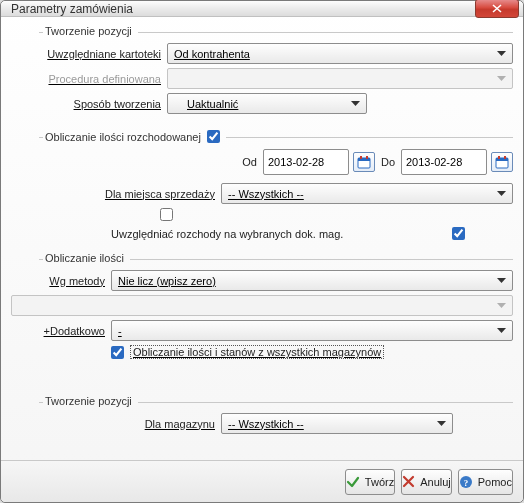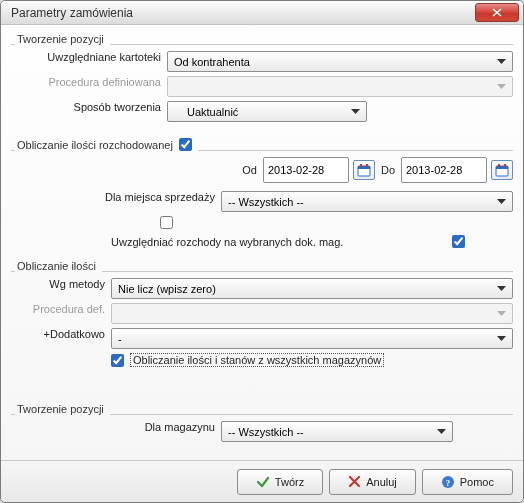--- a/index.html
+++ b/index.html
@@ -15,21 +15,21 @@
     width: 524px;
     height: 503px;
     background: linear-gradient(to bottom, #ffffff 0%, #f5f5f5 100%);
     border: 1px solid #7a7a7a;
     border-radius: 5px;
     box-shadow: 0 0 8px rgba(0,0,0,0.3);
     display: flex;
     flex-direction: column;
   }
   .titlebar {
-    height: 24px;
+    height: 16px;
     background: linear-gradient(to bottom, #fdfdfd 0%, #ebebeb 50%, #dcdcdc 100%);
     border-bottom: 1px solid #c0c0c0;
     border-radius: 5px 5px 0 0;
     display: flex;
     align-items: center;
     padding: 0 4px 0 10px;
   }
   .titlebar-title { flex: 1; color: #333; font-size: 12px; }
   .close-btn {
     width: 44px; height: 19px;
@@ -48,40 +48,43 @@
   }
   fieldset {
     border: none;
     margin-bottom: 6px;
     position: relative;
   }
   .group-label {
     color: #333;
     font-size: 11px;
     display: flex;
-    align-items: flex-end;
+    align-items: center;
     margin-bottom: 6px;
+    margin-left: 28px;
   }
   .group-label .line {
     flex: 1;
     height: 1px;
     border-top: 1px solid #c9c9c9;
     margin-left: 6px;
     margin-top: 2px;
   }
   .group-label .line-before {
     width: 4px;
     height: 1px;
     border-top: 1px solid #c9c9c9;
     margin-right: 2px;
     margin-top: 2px;
   }
   .row {
     display: flex;
+    align-items: center;
     margin-bottom: 4px;
+    text-decoration: underline;
   }
   .lbl {
     width: 156px;
     text-align: right;
     padding-right: 6px;
     color: #222;
   }
   .lbl.disabled { color: #9a9a9a; }
   .lbl.narrow { width: 100px; }
   .combo {
@@ -164,21 +167,21 @@
     display: flex;
     align-items: center;
     justify-content: flex-end;
     gap: 6px;
     padding: 0 10px;
     background: linear-gradient(to bottom,#f6f6f6,#e8e8e8);
     border-radius: 0 0 5px 5px;
   }
   .btn {
     height: 26px;
-    padding: 0 18px;
+    padding: 0 0;
     border: 1px solid #8d8d8d;
     border-radius: 3px;
     background: linear-gradient(to bottom,#fefefe 0%,#e5e5e5 100%);
     display: flex;
     align-items: center;
     gap: 5px;
     cursor: pointer;
     font-size: 11px;
     color: #222;
   }
@@ -322,21 +325,20 @@
         <div class="combo">
           <span class="combo-text">Nie licz (wpisz zero)</span>
           <span class="combo-arrow">
             <svg width="9" height="6">
                 <path d="M0 0 L4.5 5 L9 0 Z" fill="#333"></path>
               </svg>
           </span>
         </div>
       </div>
       <div class="row">
-        <label class="lbl narrow disabled">Procedura def.</label>
         <div class="combo disabled">
           <span class="combo-text"></span>
           <span class="combo-arrow">
             <svg width="9" height="6">
                 <path d="M0 0 L4.5 5 L9 0 Z" fill="#b0b0b0"></path>
               </svg>
           </span>
         </div>
       </div>
       <div class="row">

